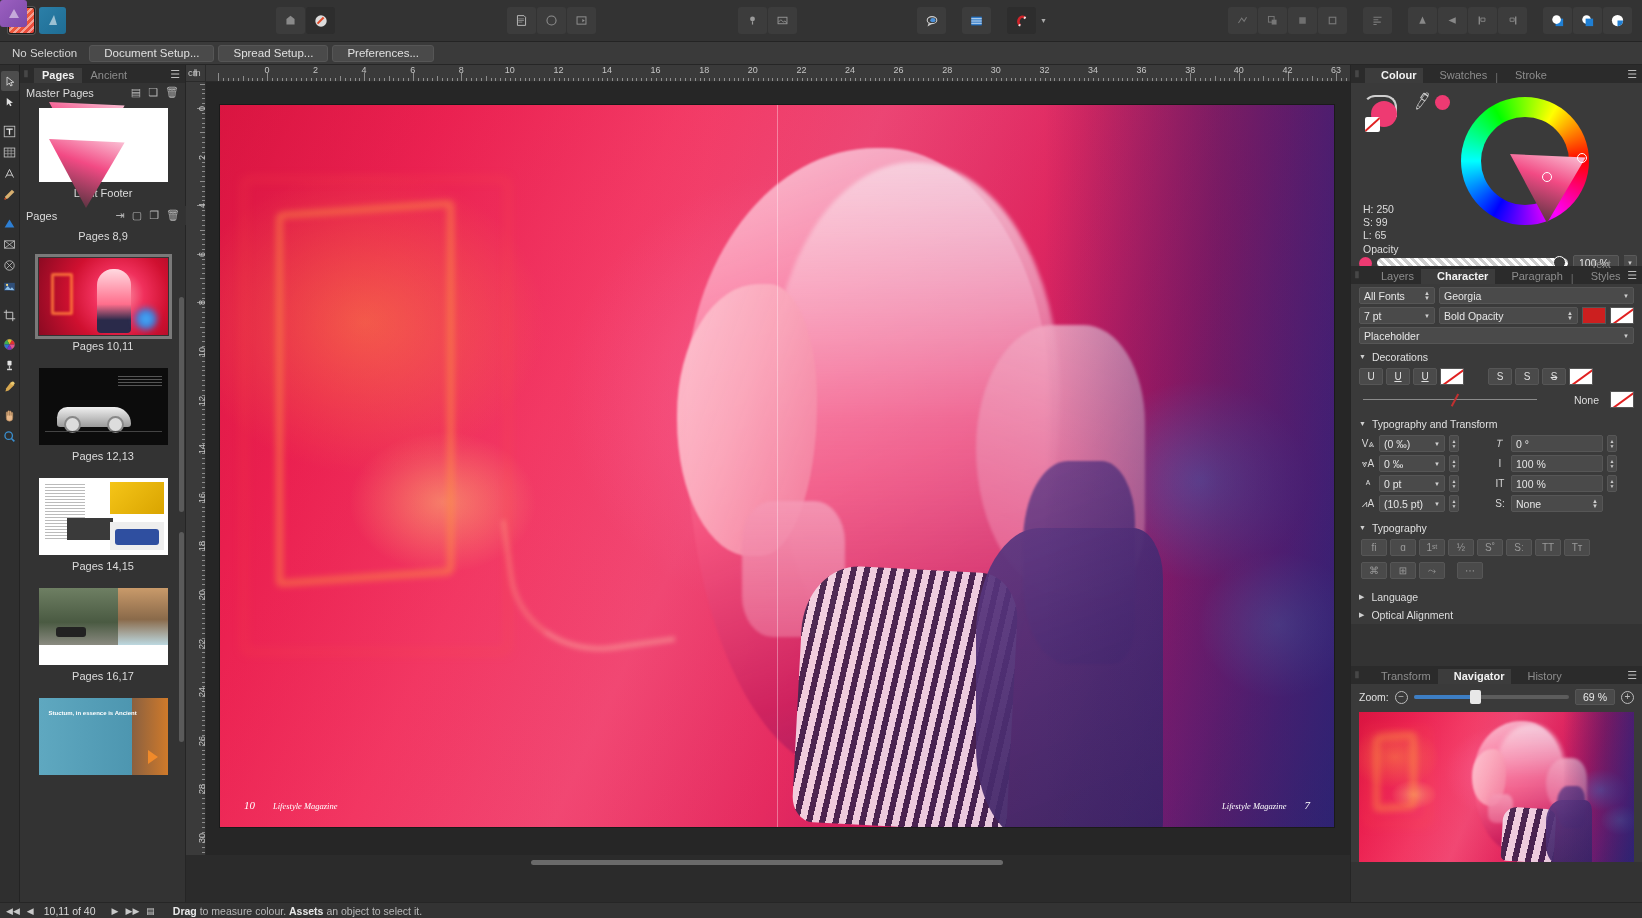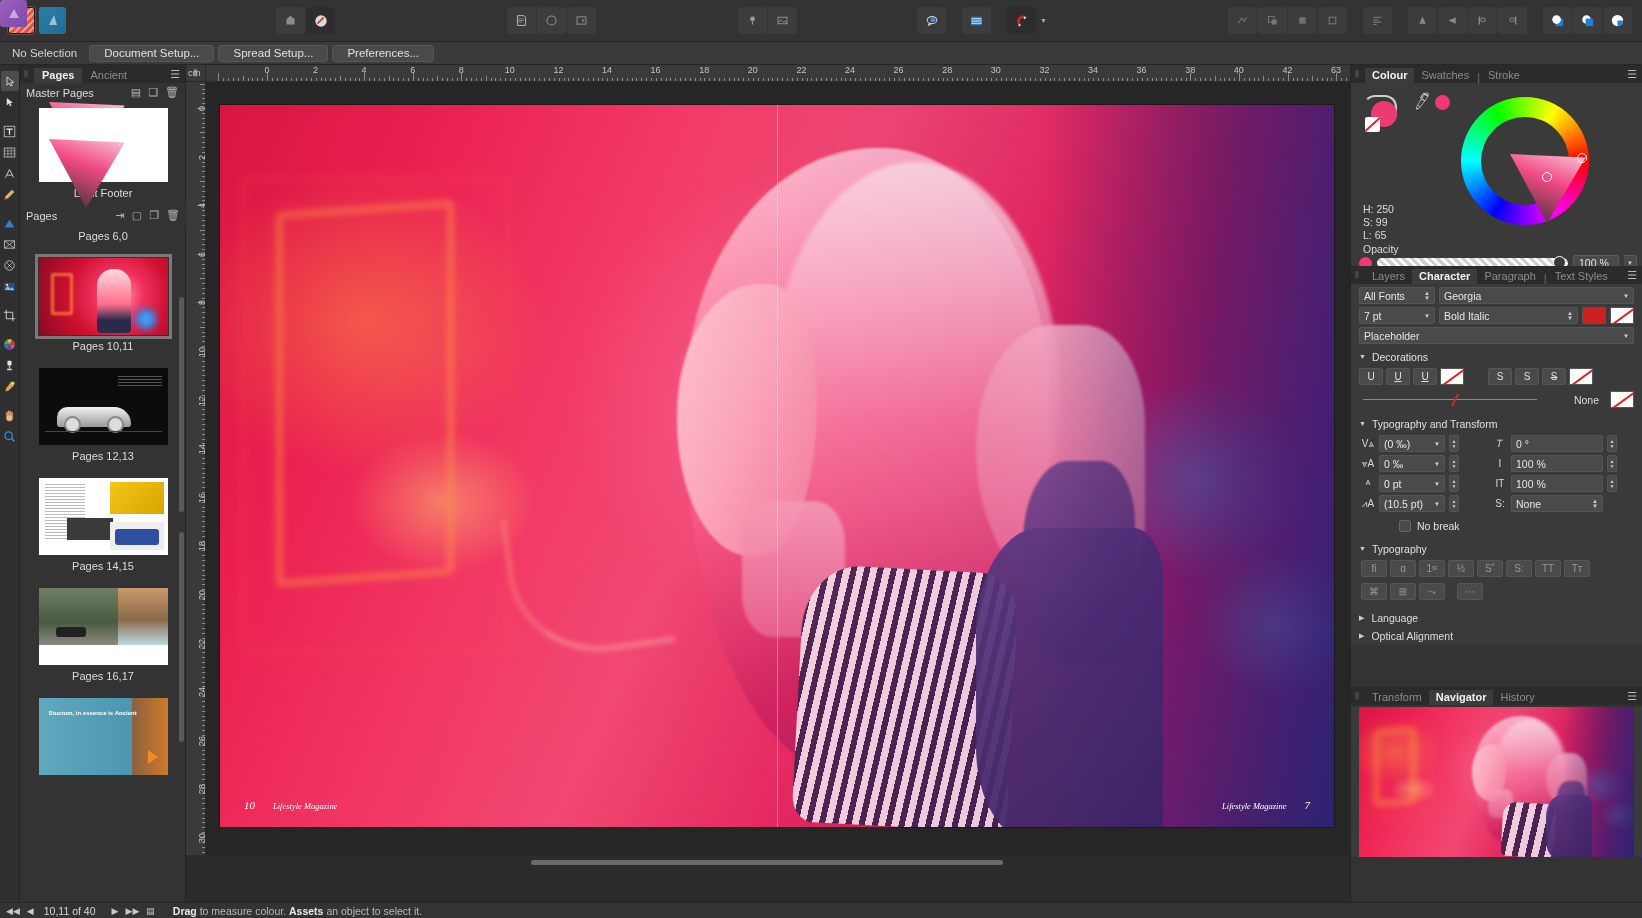--- a/index.html
+++ b/index.html
@@ -280,21 +280,21 @@
   
   .right-col {
     position: absolute; left: 1350px; top: 65px; width: 292px; height: 853px;
     background: #333333; border-left: 1px solid #252525;
   }
   .rpanel-tabs {
     height: 18px; background: #2b2b2b; display: flex; align-items: flex-end;
     padding-left: 14px; position: relative;
   }
   .rpanel-tabs .grip { position:absolute; left:4px; top:4px; color:#666; font-size:9px; letter-spacing:-1px;}
-  .rtab { padding: 1px 7px 2px 7px; font-size: 11px; color: #8d8d8d; margin-top: 40px; }
+  .rtab { padding: 1px 7px 2px 16px; font-size: 11px; color: #8d8d8d; margin-top: 40px; }
   .rtab.active { background: #3c3c3c; color: #f2f2f2; font-weight: bold; }
   .rtab-sep { color:#6d6d6d; padding:0 1px; font-size:11px; }
 
   .colour-body { position: relative; height: 183px; background:#3a3a3a; }
   .swatch-stack { position: absolute; left: 12px; top: 12px; width: 44px; height: 44px; }
   .sw-circle {
     position:absolute; width: 26px; height: 26px; border-radius: 50%;
     background: #ee3a72;
   }
   .sw-fill { left: 8px; top: 6px; }
@@ -694,21 +694,21 @@
       <span>Pages</span>
       <span class="sh-icons">
         <span>⇥</span>
         <span>▢</span>
         <span>❐</span>
         <span>🗑</span>
       </span>
     </div>
 
     <div class="thumb-wrap">
-      <div class="thumb-label">Pages 6,0</div>
+      <div class="thumb-label">Pages 8,9</div>
 
       <div class="thumb t1011 sel">
         <div class="t1011-fig"></div>
       </div>
       <div class="thumb-label">Pages 10,11</div>
 
       <div class="thumb t1213">
         <div class="txt"></div>
           <div class="t1213-car"></div>
           <div class="bar"></div>
@@ -1275,21 +1275,21 @@
           <span class="caret">▼</span>
       </div>
     </div>
 
     <div class="crow">
       <div class="fld" style="width:76px">
         <span>7 pt</span>
           <span class="caret">▼</span>
       </div>
       <div class="fld" style="flex:1">
-        <span>Bold Italic</span>
+        <span>Bold Opacity</span>
           <span class="stepper">▲<br>▼</span>
       </div>
       <div class="sw-red"></div>
       <div class="sw-diag"></div>
     </div>
 
     <div class="crow">
       <div class="fld" style="flex:1">
         <span>Placeholder</span>
           <span class="caret">▼</span>
@@ -1369,24 +1369,20 @@
         </div>
       <div class="spin">▲<br>▼</div>
       <span></span>
       <span class="pt-ico">S:</span>
       <div class="fld">
           <span>None</span>
           <span class="stepper">▲<br>▼</span>
         </div>
       <span></span>
     </div>
-    <div class="nobreak">
-      <span class="chk"></span>
-      <span>No break</span>
-    </div>
 
     <div class="sec-title">
       <span class="t">▼</span>
       <span>Typography</span>
     </div>
     <div class="typo-row">
       <div class="tbtn">ﬁ</div>
       <div class="tbtn">ɑ</div>
       <div class="tbtn">1ˢᵗ</div>
       <div class="tbtn">½</div>
@@ -1413,20 +1409,30 @@
   </div>
 
   <div class="rpanel-tabs" style="margin-top:42px">
     <span class="grip">⦀</span>
     <div class="rtab">Transform</div>
     <div class="rtab active">Navigator</div>
     <div class="rtab">History</div>
     <span class="panel-menu">☰</span>
   </div>
   <div class="nav-body">
+    <div class="zoom-row">
+      <span class="zoom-lbl">Zoom:</span>
+      <span class="circ">−</span>
+      <span class="ztrack">
+        <i class="filled"></i>
+        <i class="zknob"></i>
+      </span>
+      <span class="zval">69 %</span>
+      <span class="circ">+</span>
+    </div>
     <div class="nav-preview">
       <div class="photo" style="position:absolute;inset:0">
         <div class="neon-frame2"></div>
           <div class="neon-frame"></div>
         <div class="figure">
             <div class="hair"></div>
             <div class="hair2"></div>
             <div class="face"></div>
           <div class="neck"></div>
             <div class="arm"></div>

